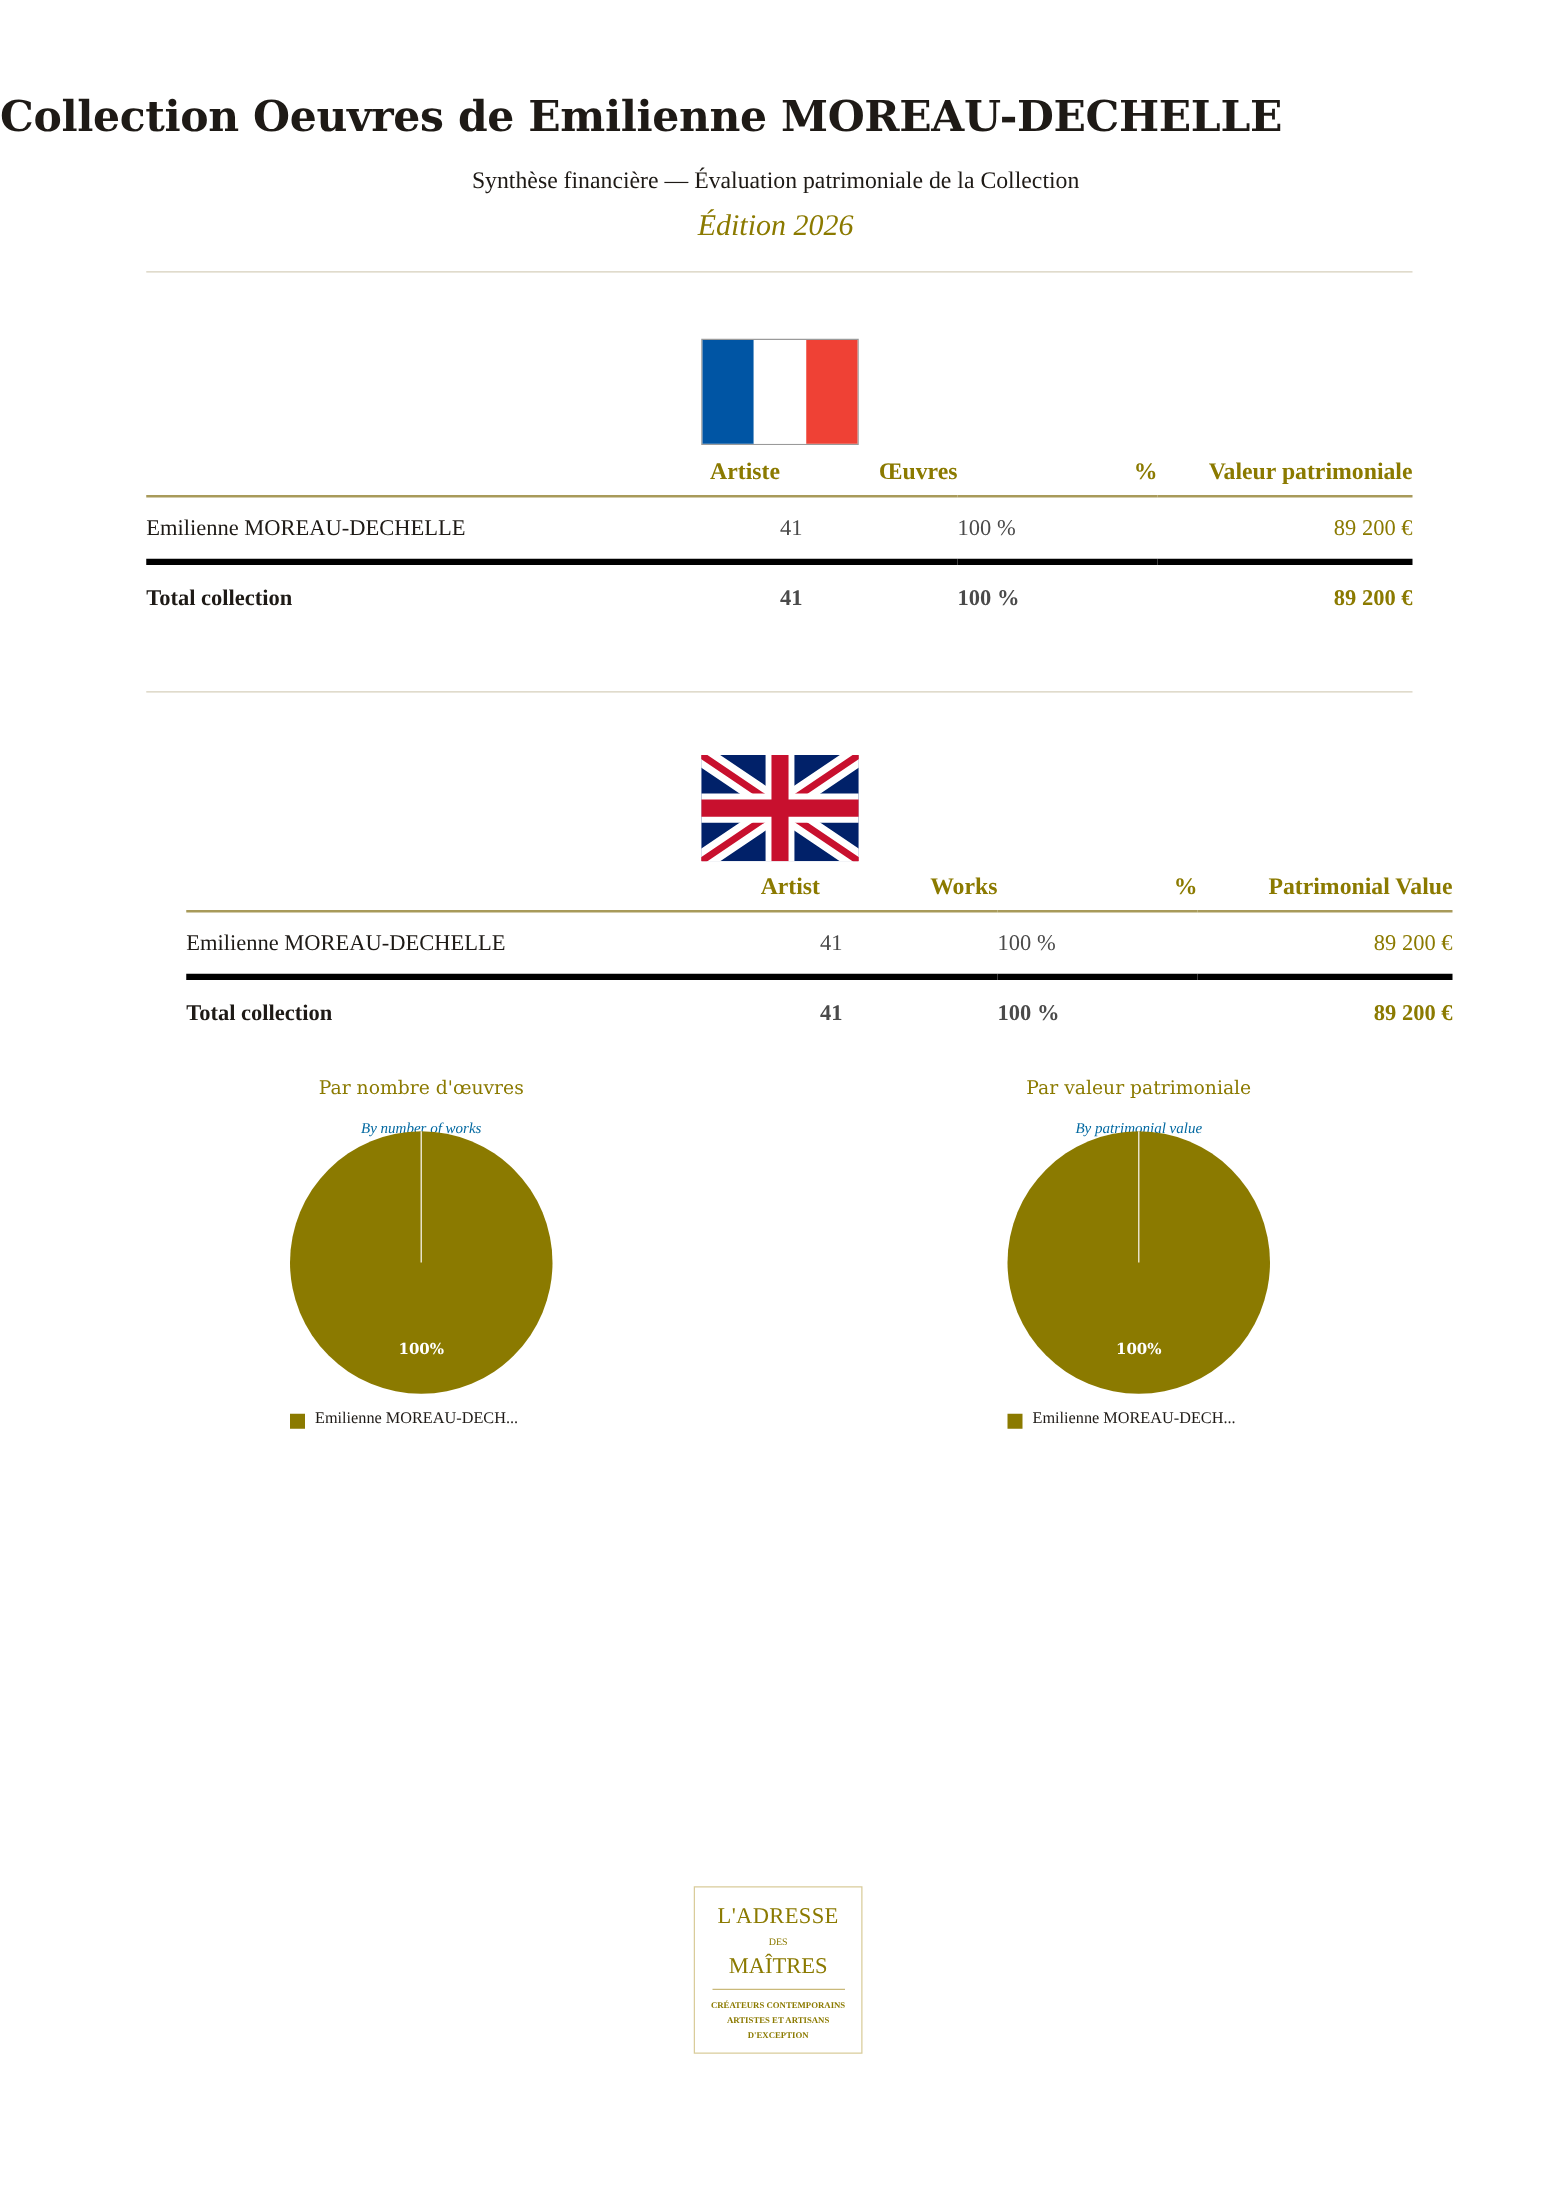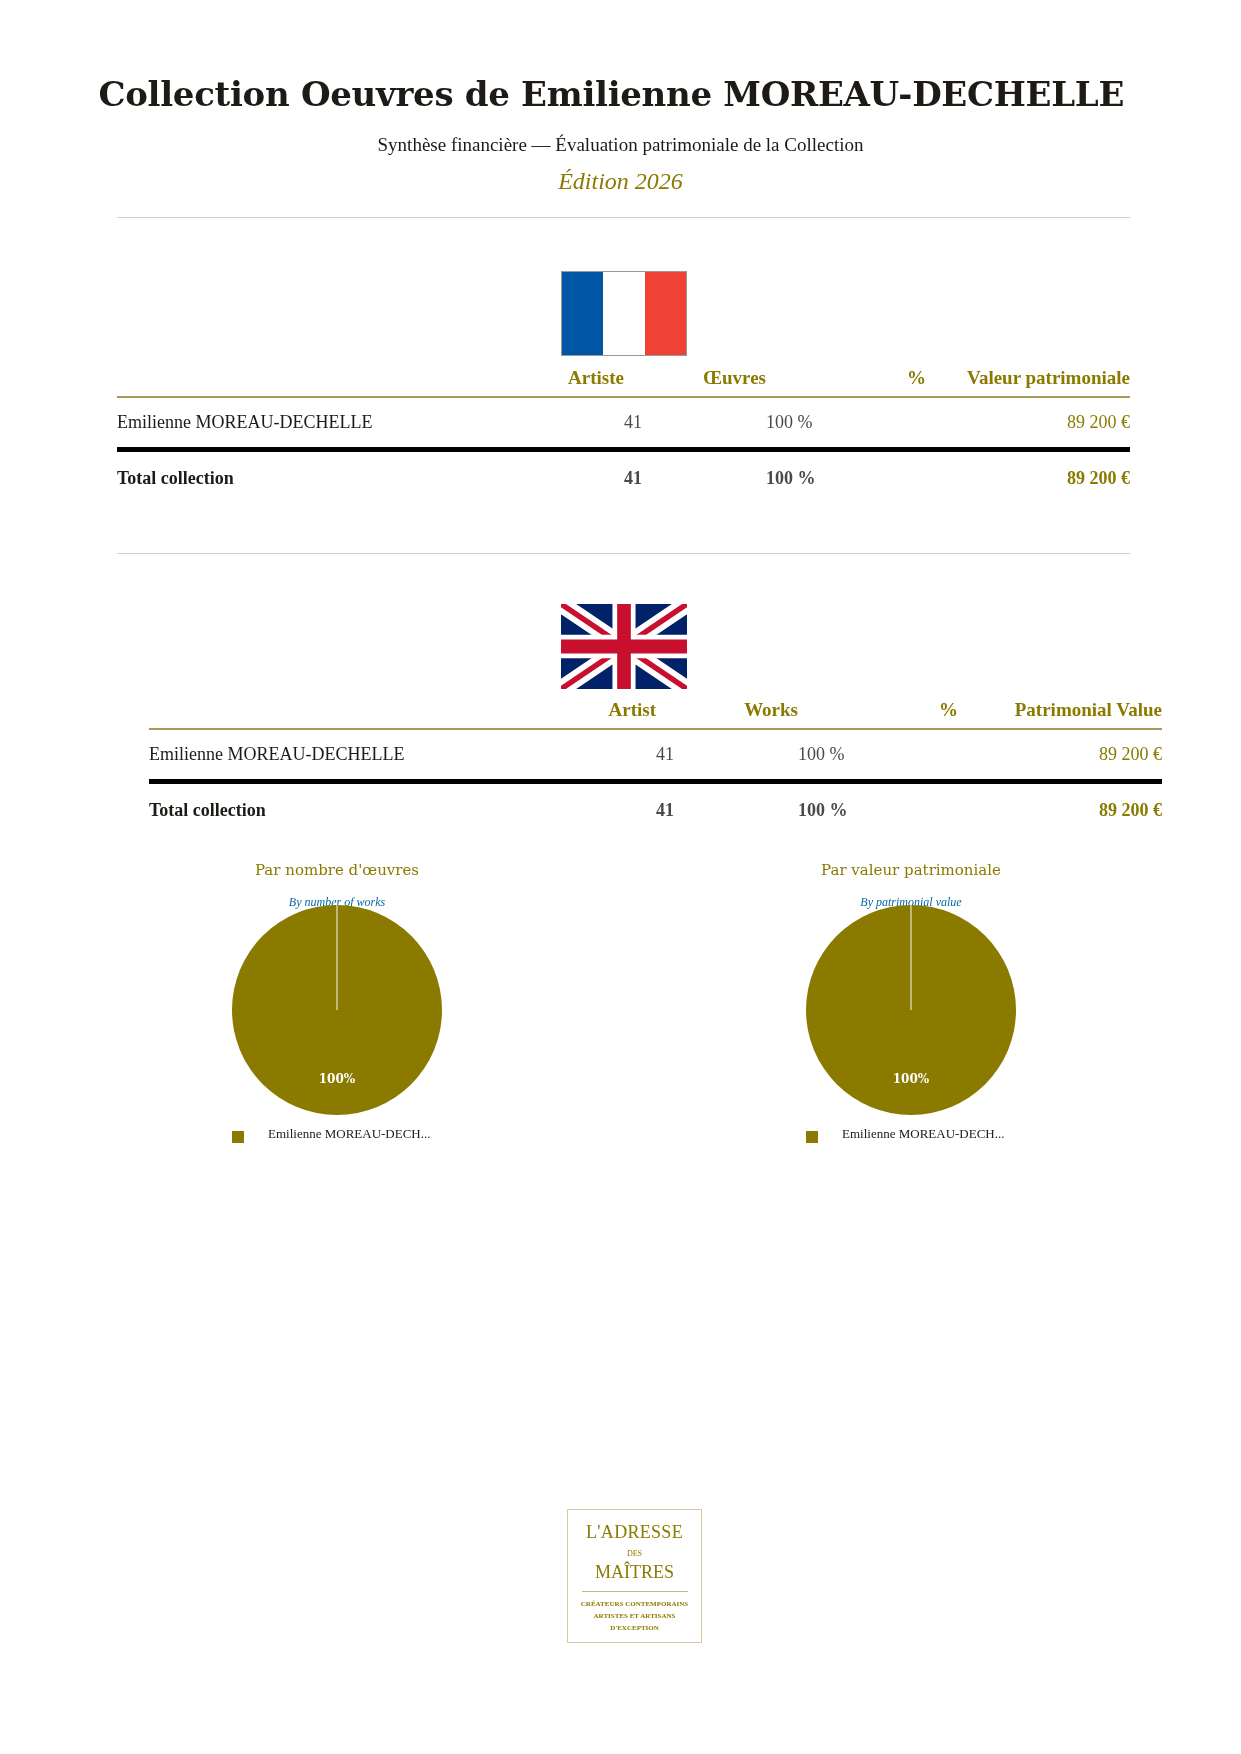--- a/index.html
+++ b/index.html
@@ -1,41 +1,41 @@
 <!DOCTYPE html>
 <html><head>
 <meta charset="utf-8">
 <style>
   html,body{margin:0;padding:0;background:#fff;}
   body{width:1241px;height:1754px;position:relative;font-family:"DejaVu Serif","Liberation Serif",serif;color:#1e1a16;overflow:hidden;}
   .abs{position:absolute;}
-  .title{left:0;width:1124px;top:74px;text-align:right;font-size:34px;font-weight:bold;letter-spacing:-0.3px;}
+  .title{left:0;width:1124px;top:74px;text-align:left;font-size:34px;font-weight:bold;letter-spacing:-0.3px;}
   .subtitle{left:0;width:1241px;top:134px;text-align:center;font-size:19px;font-family:"Liberation Serif","DejaVu Serif",serif;}
   .edition{left:0;width:1241px;top:168px;text-align:center;font-size:24px;font-style:italic;color:#8b7a00;font-family:"Liberation Serif","DejaVu Serif",serif;}
   .rule{left:117px;width:1013px;height:1px;background:#d6d0bc;}
   .flag{left:561px;width:126px;height:85px;}
   .fr{display:flex;border:1px solid #9a9a9a;box-sizing:border-box;}
   .fr div{flex:1;}
   table.tbl{position:absolute;left:117px;width:1013px;border-collapse:collapse;font-family:"Liberation Serif","DejaVu Serif",serif;}
   .tbl th{color:#8b7a00;font-size:19px;font-weight:bold;text-align:right;padding:0 0 6px 0;border-bottom:2px solid #a89a5a;height:24px;}
   .tbl td{font-size:18px;padding:0;}
   .tbl tr.data td{height:49px;border-bottom:5px solid #000000;}
   .tbl tr.total td{height:52px;font-weight:bold;}
   .c1{width:507px;}
   .c2{width:142px;color:#4a4a4a;}
   .c3{width:160px;color:#4a4a4a;}
   .c4{text-align:right !important;color:#8b7a00;}
   th.c2,th.c3{color:#8b7a00 !important;}
   .tbl tr.total td.c1{color:#1e1a16;}
   .pie-block{width:300px;text-align:center;}
   .pie-title{font-size:15px;font-weight:normal;color:#8b7a00;font-family:"DejaVu Serif",serif;}
   .pie-sub{font-size:12px;font-style:italic;color:#0369a1;margin-top:16px;font-family:"Liberation Serif",serif;}
-  .legend{display:flex;align-items:center;font-size:13px;font-family:"Liberation Serif",serif;color:#1e1a16;gap:16px;}
+  .legend{display:flex;align-items:center;font-size:13px;font-family:"Liberation Serif",serif;color:#1e1a16;}
   .legend .sw{width:12px;height:12px;background:#8b7a00;margin-right:8px;margin-top:6px;}
-  .logo{left:555px;top:1509px;width:135px;height:134px;border:1px solid #d9cc9a;box-sizing:border-box;text-align:center;color:#8b7a00;font-family:"Liberation Serif","DejaVu Serif",serif;margin-left:12px;}
+  .logo{left:555px;top:1509px;width:135px;height:134px;border:1px solid #d9cc9a;box-sizing:border-box;text-align:center;color:#8b7a00;font-family:"Liberation Serif","DejaVu Serif",serif;}
   .logo .l1{font-size:18px;margin-top:12px;letter-spacing:0.3px;}
   .logo .l2{font-size:8px;margin-top:6px;}
   .logo .l3{font-size:18px;margin-top:4px;}
   .logo .sep{width:106px;height:1px;background:#c9b97a;margin:8px auto 6px;}
   .logo .l4{font-size:7px;line-height:12px;font-weight:bold;}
 </style>
 </head>
 <body>
 
 <div class="abs title">Collection Oeuvres de Emilienne MOREAU-DECHELLE</div>

